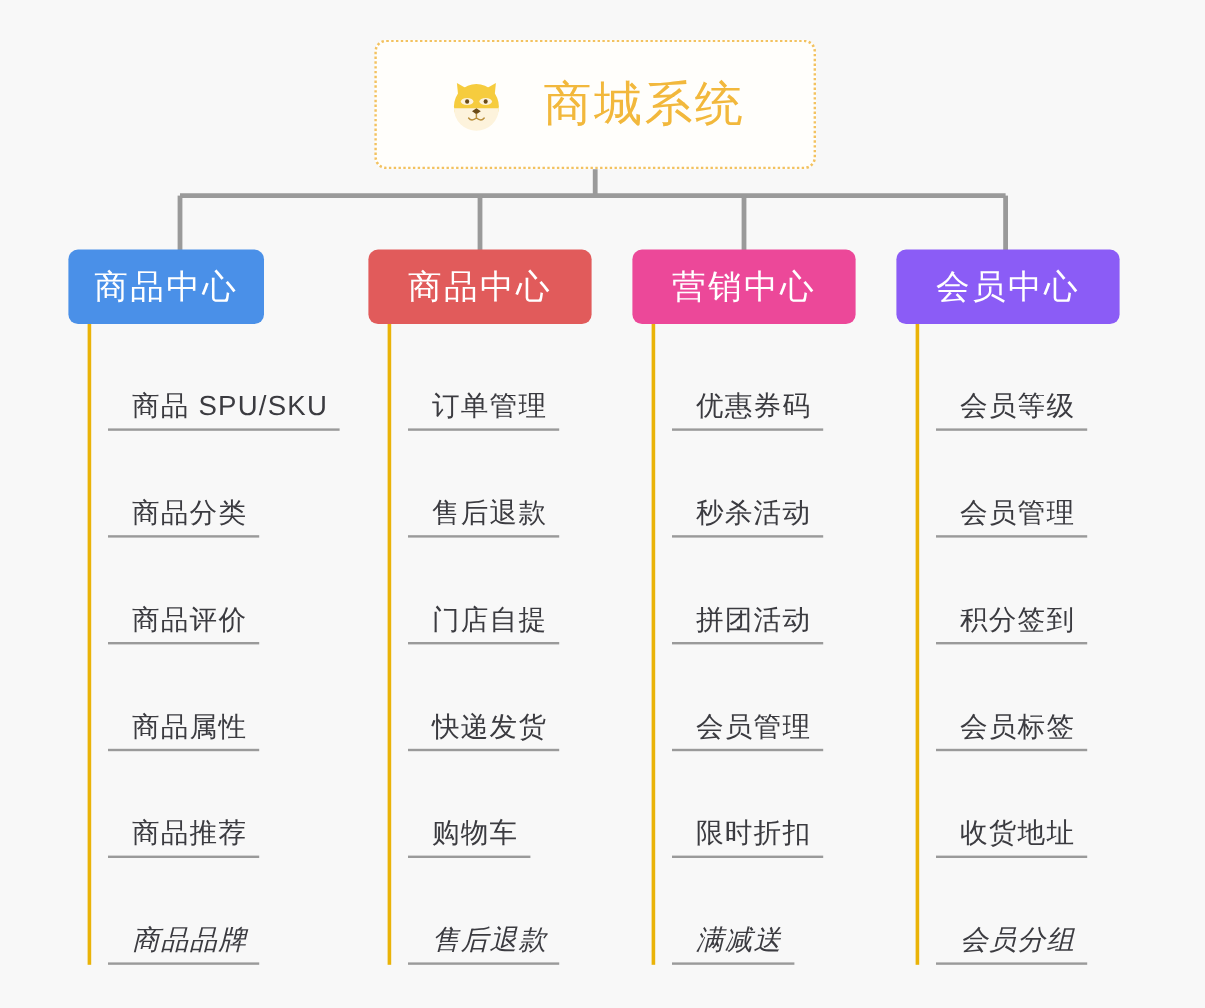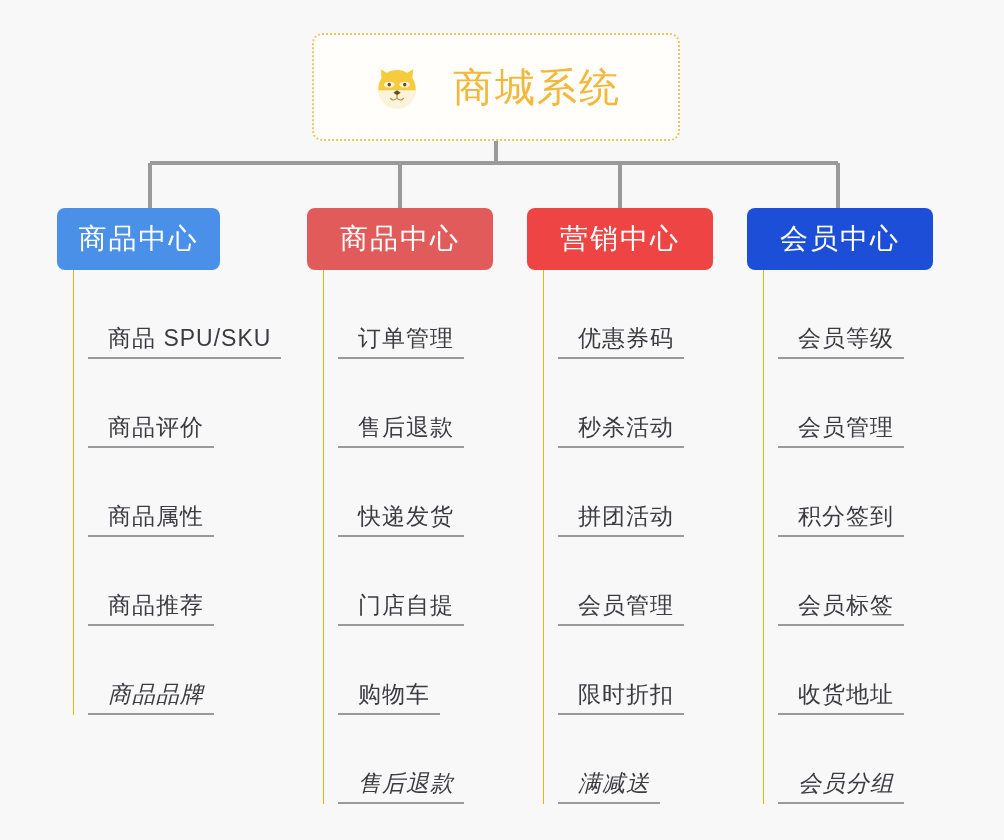--- a/index.html
+++ b/index.html
@@ -87,21 +87,21 @@
   .col-1 .cat-header { width: 186px; }
   .col-2 .cat-header { width: 186px; }
   .col-3 .cat-header { width: 186px; }
 
   
   .leaf-list {
     margin: 0;
     padding: 0;
     list-style: none;
     margin-left: 16px;
-    border-left: 1px solid #eab308;
+    border-left: 3px solid #eab308;
     padding-top: 30px;
   }
   .leaf-item {
     height: 59px;
     display: flex;
     align-items: flex-end;
     padding-left: 34px;
     margin-bottom: 30px;
     box-sizing: border-box;
   }
@@ -142,20 +142,23 @@
 
   <div class="column col-0">
     <div class="cat-header" style="background: rgb(74, 144, 232);">
       <span>商品中心</span>
     </div>
     <ul class="leaf-list">
       <li class="leaf-item">
           <span class="leaf-label">商品 SPU/SKU</span>
         </li>
       <li class="leaf-item">
+          <span class="leaf-label">商品分类</span>
+        </li>
+      <li class="leaf-item">
           <span class="leaf-label">商品评价</span>
         </li>
       <li class="leaf-item">
           <span class="leaf-label">商品属性</span>
         </li>
       <li class="leaf-item">
           <span class="leaf-label">商品推荐</span>
         </li>
       <li class="leaf-item">
           <span class="leaf-label">商品品牌</span>
@@ -168,36 +171,36 @@
       <span>商品中心</span>
     </div>
     <ul class="leaf-list">
       <li class="leaf-item">
           <span class="leaf-label">订单管理</span>
         </li>
       <li class="leaf-item">
           <span class="leaf-label">售后退款</span>
         </li>
       <li class="leaf-item">
+          <span class="leaf-label">门店自提</span>
+        </li>
+      <li class="leaf-item">
           <span class="leaf-label">快递发货</span>
         </li>
       <li class="leaf-item">
-          <span class="leaf-label">门店自提</span>
-        </li>
-      <li class="leaf-item">
           <span class="leaf-label">购物车</span>
         </li>
       <li class="leaf-item">
           <span class="leaf-label">售后退款</span>
         </li>
     </ul>
   </div>
 
   <div class="column col-2">
-    <div class="cat-header" style="background: #ef4444;">
+    <div class="cat-header" style="background: #ec4899;">
       <span>营销中心</span>
     </div>
     <ul class="leaf-list">
       <li class="leaf-item">
           <span class="leaf-label">优惠券码</span>
         </li>
       <li class="leaf-item">
           <span class="leaf-label">秒杀活动</span>
         </li>
       <li class="leaf-item">
@@ -209,21 +212,21 @@
       <li class="leaf-item">
           <span class="leaf-label">限时折扣</span>
         </li>
       <li class="leaf-item">
           <span class="leaf-label">满减送</span>
         </li>
     </ul>
   </div>
 
   <div class="column col-3">
-    <div class="cat-header" style="background: #1d4ed8;">
+    <div class="cat-header" style="background: #8b5cf6;">
       <span>会员中心</span>
     </div>
     <ul class="leaf-list">
       <li class="leaf-item">
           <span class="leaf-label">会员等级</span>
         </li>
       <li class="leaf-item">
           <span class="leaf-label">会员管理</span>
         </li>
       <li class="leaf-item">

